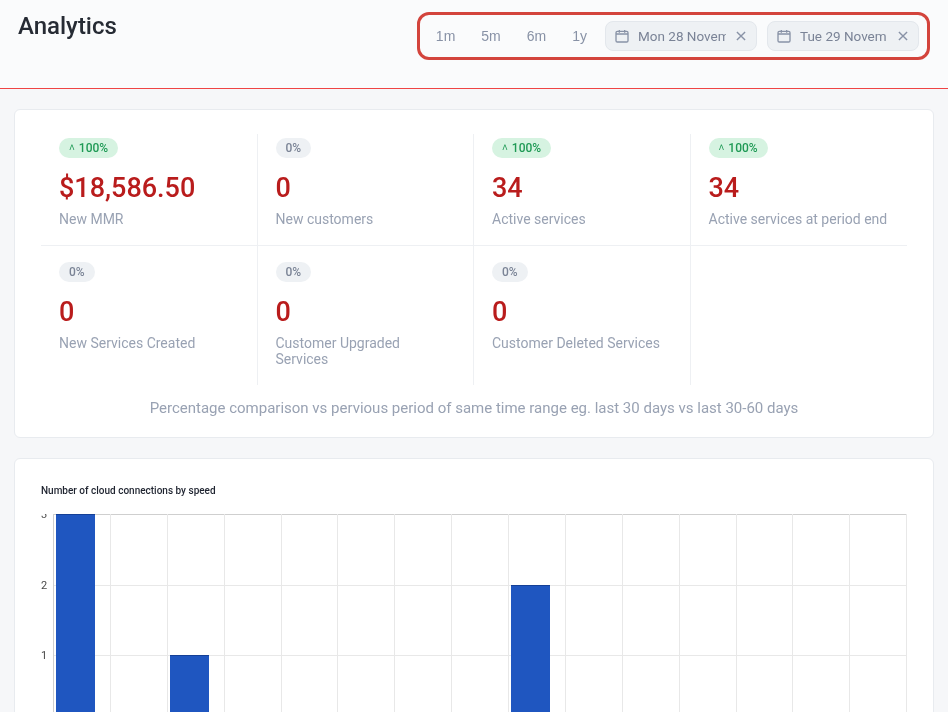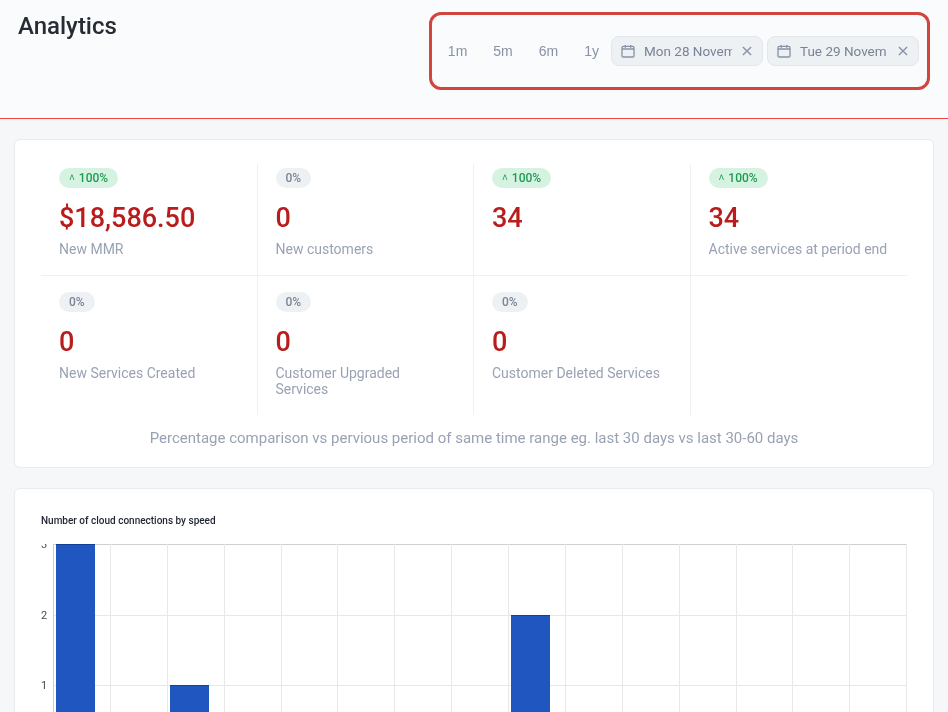--- a/index.html
+++ b/index.html
@@ -19,24 +19,24 @@
     background: #fafbfc;
   }
   .page-title {
     font-size: 24px;
     font-weight: 500;
     color: #262b34;
   }
   .toolbar {
     display: flex;
     align-items: center;
-    gap: 4px;
+    gap: 10px;
     border: 3px solid #d3443c;
     border-radius: 12px;
-    padding: 21px 8px;
+    padding: 6px 8px;
   }
   .range-tabs {
     display: flex;
     gap: 22px;
     padding: 0 6px;
   }
   .range-tab {
     background: none;
     border: none;
     color: #8892a6;
@@ -218,21 +218,21 @@
       <div class="stat-cell"><span class="badge up">
           <span class="caret-up">˄</span>
           <span>100%</span>
         </span><div class="stat-value">$18,586.50</div><div class="stat-label">New MMR</div></div>
       <div class="stat-cell"><span class="badge neutral">
           <span>0%</span>
         </span><div class="stat-value">0</div><div class="stat-label">New customers</div></div>
       <div class="stat-cell"><span class="badge up">
           <span class="caret-up">˄</span>
           <span>100%</span>
-        </span><div class="stat-value">34</div></div>
+        </span><div class="stat-value">34</div><div class="stat-label">Active services</div></div>
       <div class="stat-cell"><span class="badge up">
           <span class="caret-up">˄</span>
           <span>100%</span>
         </span><div class="stat-value">34</div><div class="stat-label">Active services at period end</div></div>
       <div class="stat-cell bottom"><span class="badge neutral">
           <span>0%</span>
         </span><div class="stat-value">0</div><div class="stat-label">New Services Created</div></div>
       <div class="stat-cell bottom"><span class="badge neutral">
           <span>0%</span>
         </span><div class="stat-value">0</div><div class="stat-label">Customer Upgraded Services</div></div>

